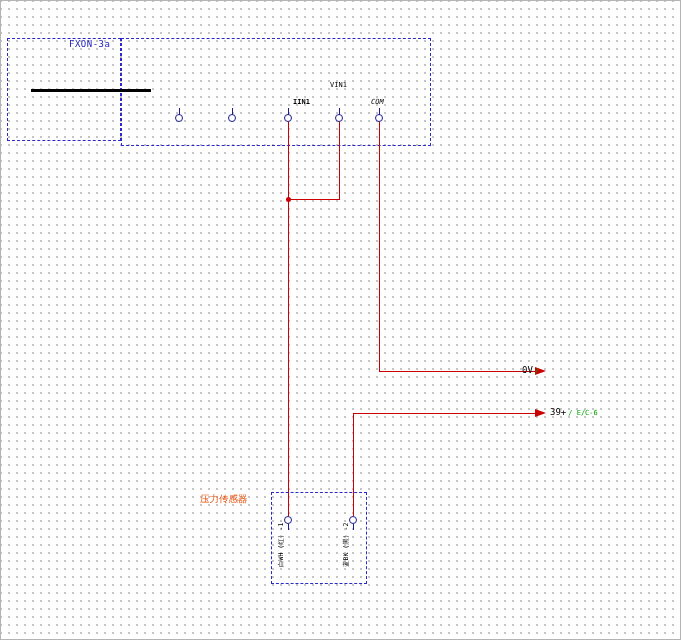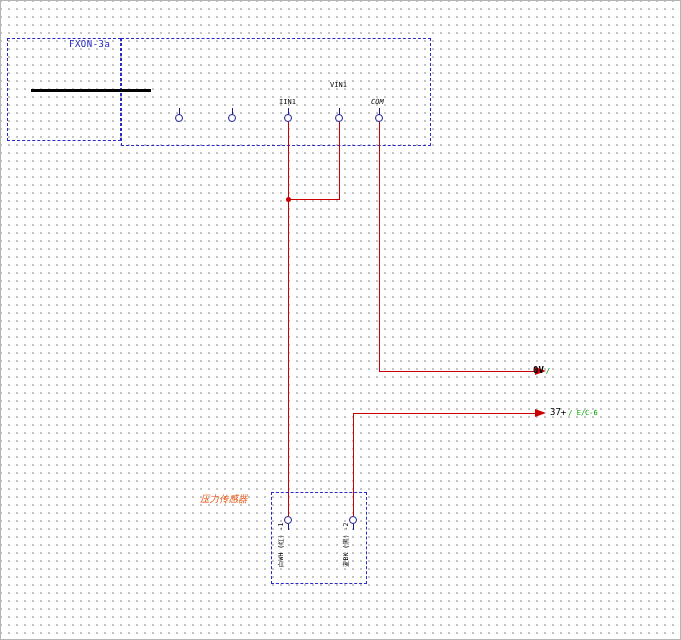--- a/index.html
+++ b/index.html
@@ -13,21 +13,21 @@
   .module-label{position:absolute;color:#2020c0;font-size:9px;font-family:"DejaVu Sans Mono",monospace;letter-spacing:0.5px;}
   .busline{position:absolute;background:#000;}
   .pin-stem{position:absolute;width:1px;height:7px;background:#1c1c90;}
   .pin-circle{position:absolute;width:6px;height:6px;border:1px solid #1c1c90;border-radius:50%;background:#fff;box-sizing:content-box;}
   .pin-label{position:absolute;font-size:7px;color:#000;font-family:"DejaVu Sans Mono",monospace;white-space:nowrap;}
   .wire{position:absolute;background:#cc0000;}
   .junction{position:absolute;width:5px;height:5px;background:#cc0000;border-radius:50%;}
   .net-arrow{position:absolute;width:0;height:0;border-top:4px solid transparent;border-bottom:4px solid transparent;border-left:11px solid #cc0000;}
   .net-label{position:absolute;font-size:9px;color:#000;font-family:"DejaVu Sans Mono",monospace;white-space:nowrap;}
   .net-label .ref{color:#00a000;font-size:7px;margin-left:2px;}
-  .sensor-label{position:absolute;color:#e8500a;font-size:9.5px;white-space:nowrap;font-style:italic;}
+  .sensor-label{position:absolute;color:#e8500a;font-size:9.5px;white-space:nowrap;}
   .vlabel{position:absolute;font-size:6.5px;color:#000;font-family:"DejaVu Sans Mono",monospace;white-space:nowrap;transform:rotate(-90deg);transform-origin:0 0;}
 </style>
 </head>
 <body>
 
 <div class="canvas">
 
   <div class="frame" style="left:6px;top:37px;width:114px;height:103px;"></div>
   <div class="frame" style="left:120px;top:37px;width:310px;height:108px;"></div>
   <div class="module-label" style="left:68px;top:38px;">FXON-3a</div>
@@ -37,21 +37,21 @@
   <div class="pin-stem" style="left:178px;top:107px;"></div>
   <div class="pin-circle" style="left:174px;top:113px;"></div>
   <div class="pin-label" style="left:172px;top:97px;"></div>
 
   <div class="pin-stem" style="left:231px;top:107px;"></div>
   <div class="pin-circle" style="left:227px;top:113px;"></div>
   <div class="pin-label" style="left:225px;top:97px;"></div>
 
   <div class="pin-stem" style="left:287px;top:107px;"></div>
   <div class="pin-circle" style="left:283px;top:113px;"></div>
-  <div class="pin-label" style="left:278px;top:97px;">IIN1</div>
+  <div class="pin-label" style="left:292px;top:97px;font-weight:bold;">IIN1</div>
 
   <div class="pin-stem" style="left:338px;top:107px;"></div>
   <div class="pin-circle" style="left:334px;top:113px;"></div>
   <div class="pin-label" style="left:329px;top:80px;">VIN1</div>
 
   <div class="pin-stem" style="left:378px;top:107px;"></div>
   <div class="pin-circle" style="left:374px;top:113px;"></div>
   <div class="pin-label" style="left:370px;top:97px;font-style:italic;">COM</div>
 
   <div class="wire" style="left:287px;top:121px;width:1px;height:394px;"></div>
@@ -60,27 +60,27 @@
   <div class="wire" style="left:287px;top:198px;width:52px;height:1px;"></div>
   <div class="junction" style="left:285px;top:196px;"></div>
 
   <div class="wire" style="left:378px;top:121px;width:1px;height:250px;"></div>
   <div class="wire" style="left:378px;top:370px;width:156px;height:1px;"></div>
 
   <div class="wire" style="left:352px;top:412px;width:182px;height:1px;"></div>
   <div class="wire" style="left:352px;top:412px;width:1px;height:103px;"></div>
 
   <div class="net-arrow" style="left:534px;top:366px;"></div>
-  <div class="net-label" style="left:532px;top:364px;font-weight:bold;">
+  <div class="net-label" style="left:521px;top:364px;">
     <span>0V</span><span class="ref">/</span>
   </div>
 
   <div class="net-arrow" style="left:534px;top:408px;"></div>
   <div class="net-label" style="left:549px;top:406px;">
-    <span>37+</span><span class="ref">/ E/C-6</span>
+    <span>39+</span><span class="ref">/ E/C-6</span>
   </div>
 
   <div class="frame" style="left:270px;top:491px;width:96px;height:92px;"></div>
   <div class="sensor-label" style="left:199px;top:492px;">压力传感器</div>
 
   <div class="pin-circle" style="left:283px;top:515px;"></div>
   <div class="pin-stem" style="left:287px;top:523px;height:6px;"></div>
   <div class="vlabel" style="left:276px;top:566px;">白WH (红) -1</div>
 
   <div class="pin-circle" style="left:348px;top:515px;"></div>

